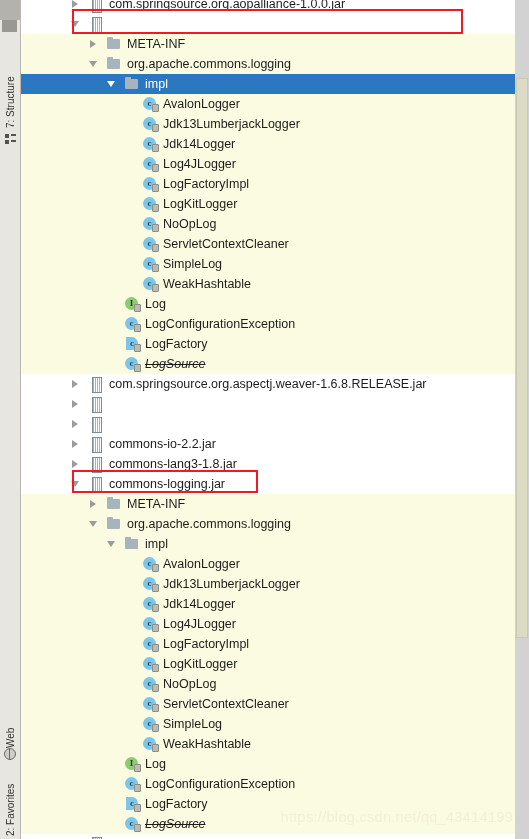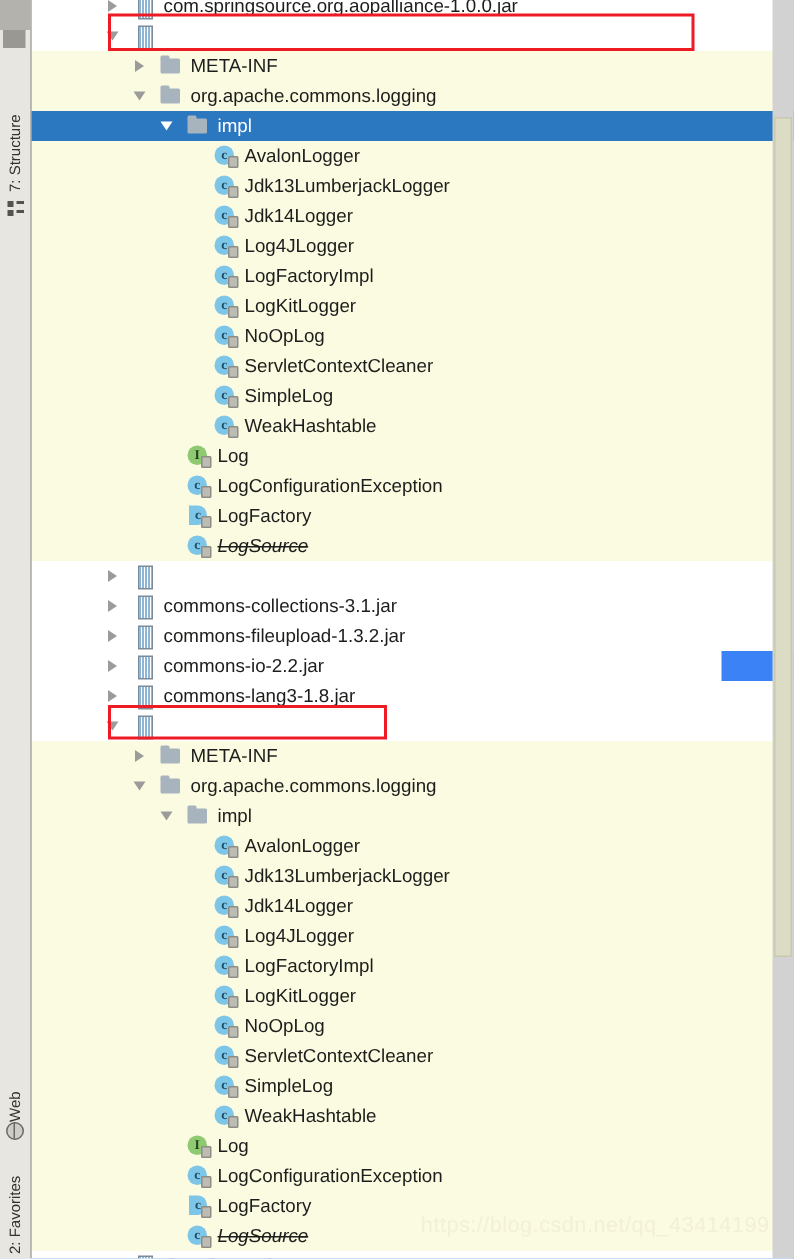--- a/index.html
+++ b/index.html
@@ -74,21 +74,21 @@
   #icon-web-globe::after{
     content:""; position:absolute; left:4px; top:-1px;
     width:1.3px; height:11px; background:#6b6965;
   }
 
   
   #treewrap {
     position: relative;
     flex: 1 1 auto;
     height: 839px;
-    background: #3b82f6;
+    background: #404040;
     overflow: hidden;
   }
   #tree {
     position: absolute;
     top: 0; left: 0;
     width: 508px;
   }
 
   .row {
     position: relative;
@@ -340,44 +340,44 @@
           <span class="ico cls-clip" style="left: 104px;"></span>
           <span class="label" style="left: 124px;">LogFactory</span>
         </div>
         <div class="row lib-bg" style="top: 354px; position: absolute; left: 0px; width: 508px;">
           <span class="ico cls" style="left: 104px;"></span>
           <span class="label strike" style="left: 124px;">LogSource</span>
         </div>
         <div class="row jar-bg" style="top: 374px; position: absolute; left: 0px; width: 508px;">
           <span class="arrow right" style="left: 50px;"></span>
           <span class="ico jar" style="left: 68px;"></span>
+          <span class="label" style="left: 88px;">com.springsource.org.aspectj.weaver-1.6.8.RELEASE.jar</span>
         </div>
         <div class="row jar-bg" style="top: 394px; position: absolute; left: 0px; width: 508px;">
           <span class="arrow right" style="left: 50px;"></span>
           <span class="ico jar" style="left: 68px;"></span>
-          <span class="label" style="left: 88px;">commons-collections-3.1.jar</span>
         </div>
         <div class="row jar-bg" style="top: 414px; position: absolute; left: 0px; width: 508px;">
           <span class="arrow right" style="left: 50px;"></span>
           <span class="ico jar" style="left: 68px;"></span>
-          <span class="label" style="left: 88px;">commons-fileupload-1.3.2.jar</span>
-        </div>
-        <div class="row jar-bg" style="top: 434px; position: absolute; left: 0px; width: 460px;">
+        </div>
+        <div class="row jar-bg" style="top: 434px; position: absolute; left: 0px; width: 508px;">
           <span class="arrow right" style="left: 50px;"></span>
           <span class="ico jar" style="left: 68px;"></span>
           <span class="label" style="left: 88px;">commons-io-2.2.jar</span>
         </div>
         <div class="row jar-bg" style="top: 454px; position: absolute; left: 0px; width: 508px;">
           <span class="arrow right" style="left: 50px;"></span>
           <span class="ico jar" style="left: 68px;"></span>
           <span class="label" style="left: 88px;">commons-lang3-1.8.jar</span>
         </div>
         <div class="row jar-bg" style="top: 474px; position: absolute; left: 0px; width: 508px;">
           <span class="arrow down" style="left: 50px;"></span>
           <span class="ico jar" style="left: 68px;"></span>
+          <span class="label" style="left: 88px;">commons-logging.jar</span>
         </div>
         <div class="row lib-bg" style="top: 494px; position: absolute; left: 0px; width: 508px;">
           <span class="arrow right" style="left: 68px;"></span>
           <span class="ico pkg" style="left: 86px;"></span>
           <span class="label" style="left: 106px;">META-INF</span>
         </div>
         <div class="row lib-bg" style="top: 514px; position: absolute; left: 0px; width: 508px;">
           <span class="arrow down" style="left: 68px;"></span>
           <span class="ico pkg" style="left: 86px;"></span>
           <span class="label" style="left: 106px;">org.apache.commons.logging</span>

